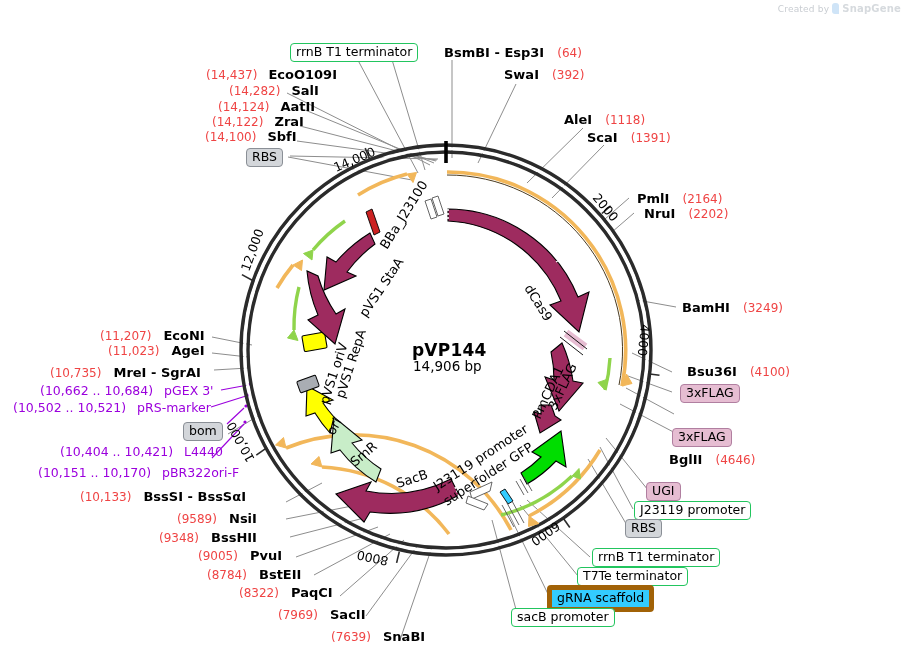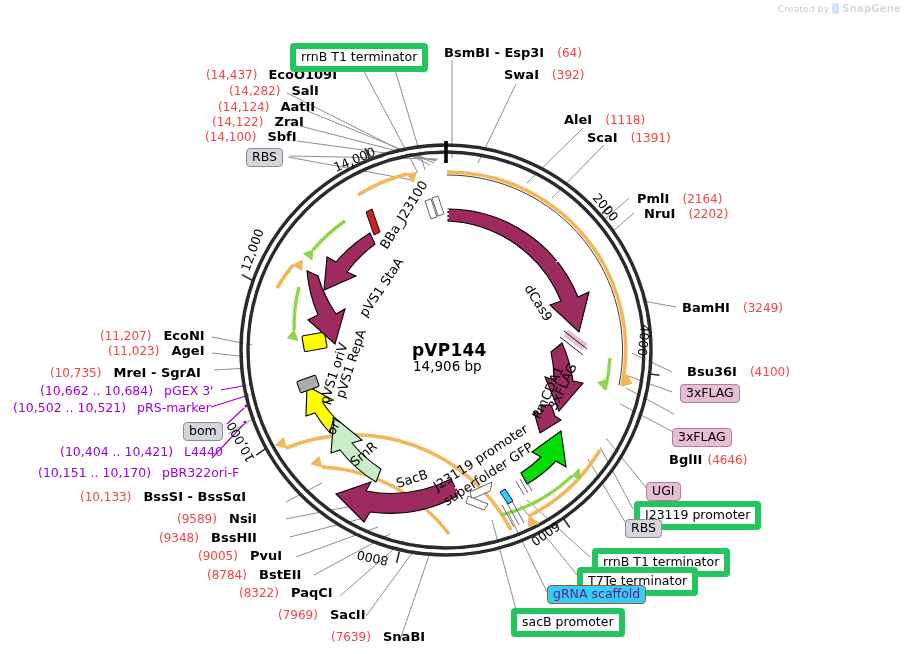--- a/index.html
+++ b/index.html
@@ -17,23 +17,23 @@
 
   
   .lab{position:absolute;white-space:nowrap;line-height:1;}
   .enz{font-size:13px;font-weight:bold;color:#000;}
   .pos{font-size:12px;font-weight:normal;color:#ef4444;}
   .purple{color:#9b00dd;font-size:12.5px;}
 
   .badge{position:absolute;white-space:nowrap;font-size:12.5px;
          padding:1.5px 5px 2.5px 5px;border-radius:4px;line-height:1;}
   .b-grey{background:#d3d6da;border:1px solid #8a8f96;color:#000;}
-  .b-white{background:#fff;border:6px solid #22c55e;color:#000;}
+  .b-white{background:#fff;border:1px solid #22c55e;color:#000;}
   .b-pink{background:#e6bdd2;border:1px solid #b07fa0;color:#000;}
-  .b-cyan{background:#33ccff;border:1px solid #a16207;color:#701a75;}
+  .b-cyan{background:#33ccff;border:5px solid #a16207;color:#000000;}
 
   .plasmid-name{position:absolute;font-size:17px;font-weight:bold;letter-spacing:.2px;}
   .plasmid-bp{position:absolute;font-size:13.5px;}
 
   .leader{stroke:#8d8d8d;stroke-width:1;fill:none;}
   .leader-purple{stroke:#9b00dd;stroke-width:1.1;fill:none;}
 </style>
 </head>
 <body>
 
@@ -303,21 +303,21 @@
     <span class="enz">BamHI</span>
     <span class="pos" style="margin-left:8px;">(3249)</span>
   </div>
 
   <div class="lab" style="left:687px;top:363px;">
     <span class="enz">Bsu36I</span>
     <span class="pos" style="margin-left:8px;">(4100)</span>
   </div>
   <div class="lab" style="left:669px;top:451px;">
     <span class="enz">BglII</span>
-    <span class="pos" style="margin-left:0;text-align:right;">(4646)</span>
+    <span class="pos" style="margin-left:8px;text-align:right;">(4646)</span>
   </div>
 
   <div class="lab" style="left:100px;top:327px;">
     <span class="pos">(11,207)</span>
     <span class="enz" style="margin-left:7px;">EcoNI</span>
   </div>
   <div class="lab" style="left:108px;top:342px;">
     <span class="pos">(11,023)</span>
     <span class="enz" style="margin-left:7px;">AgeI</span>
   </div>

